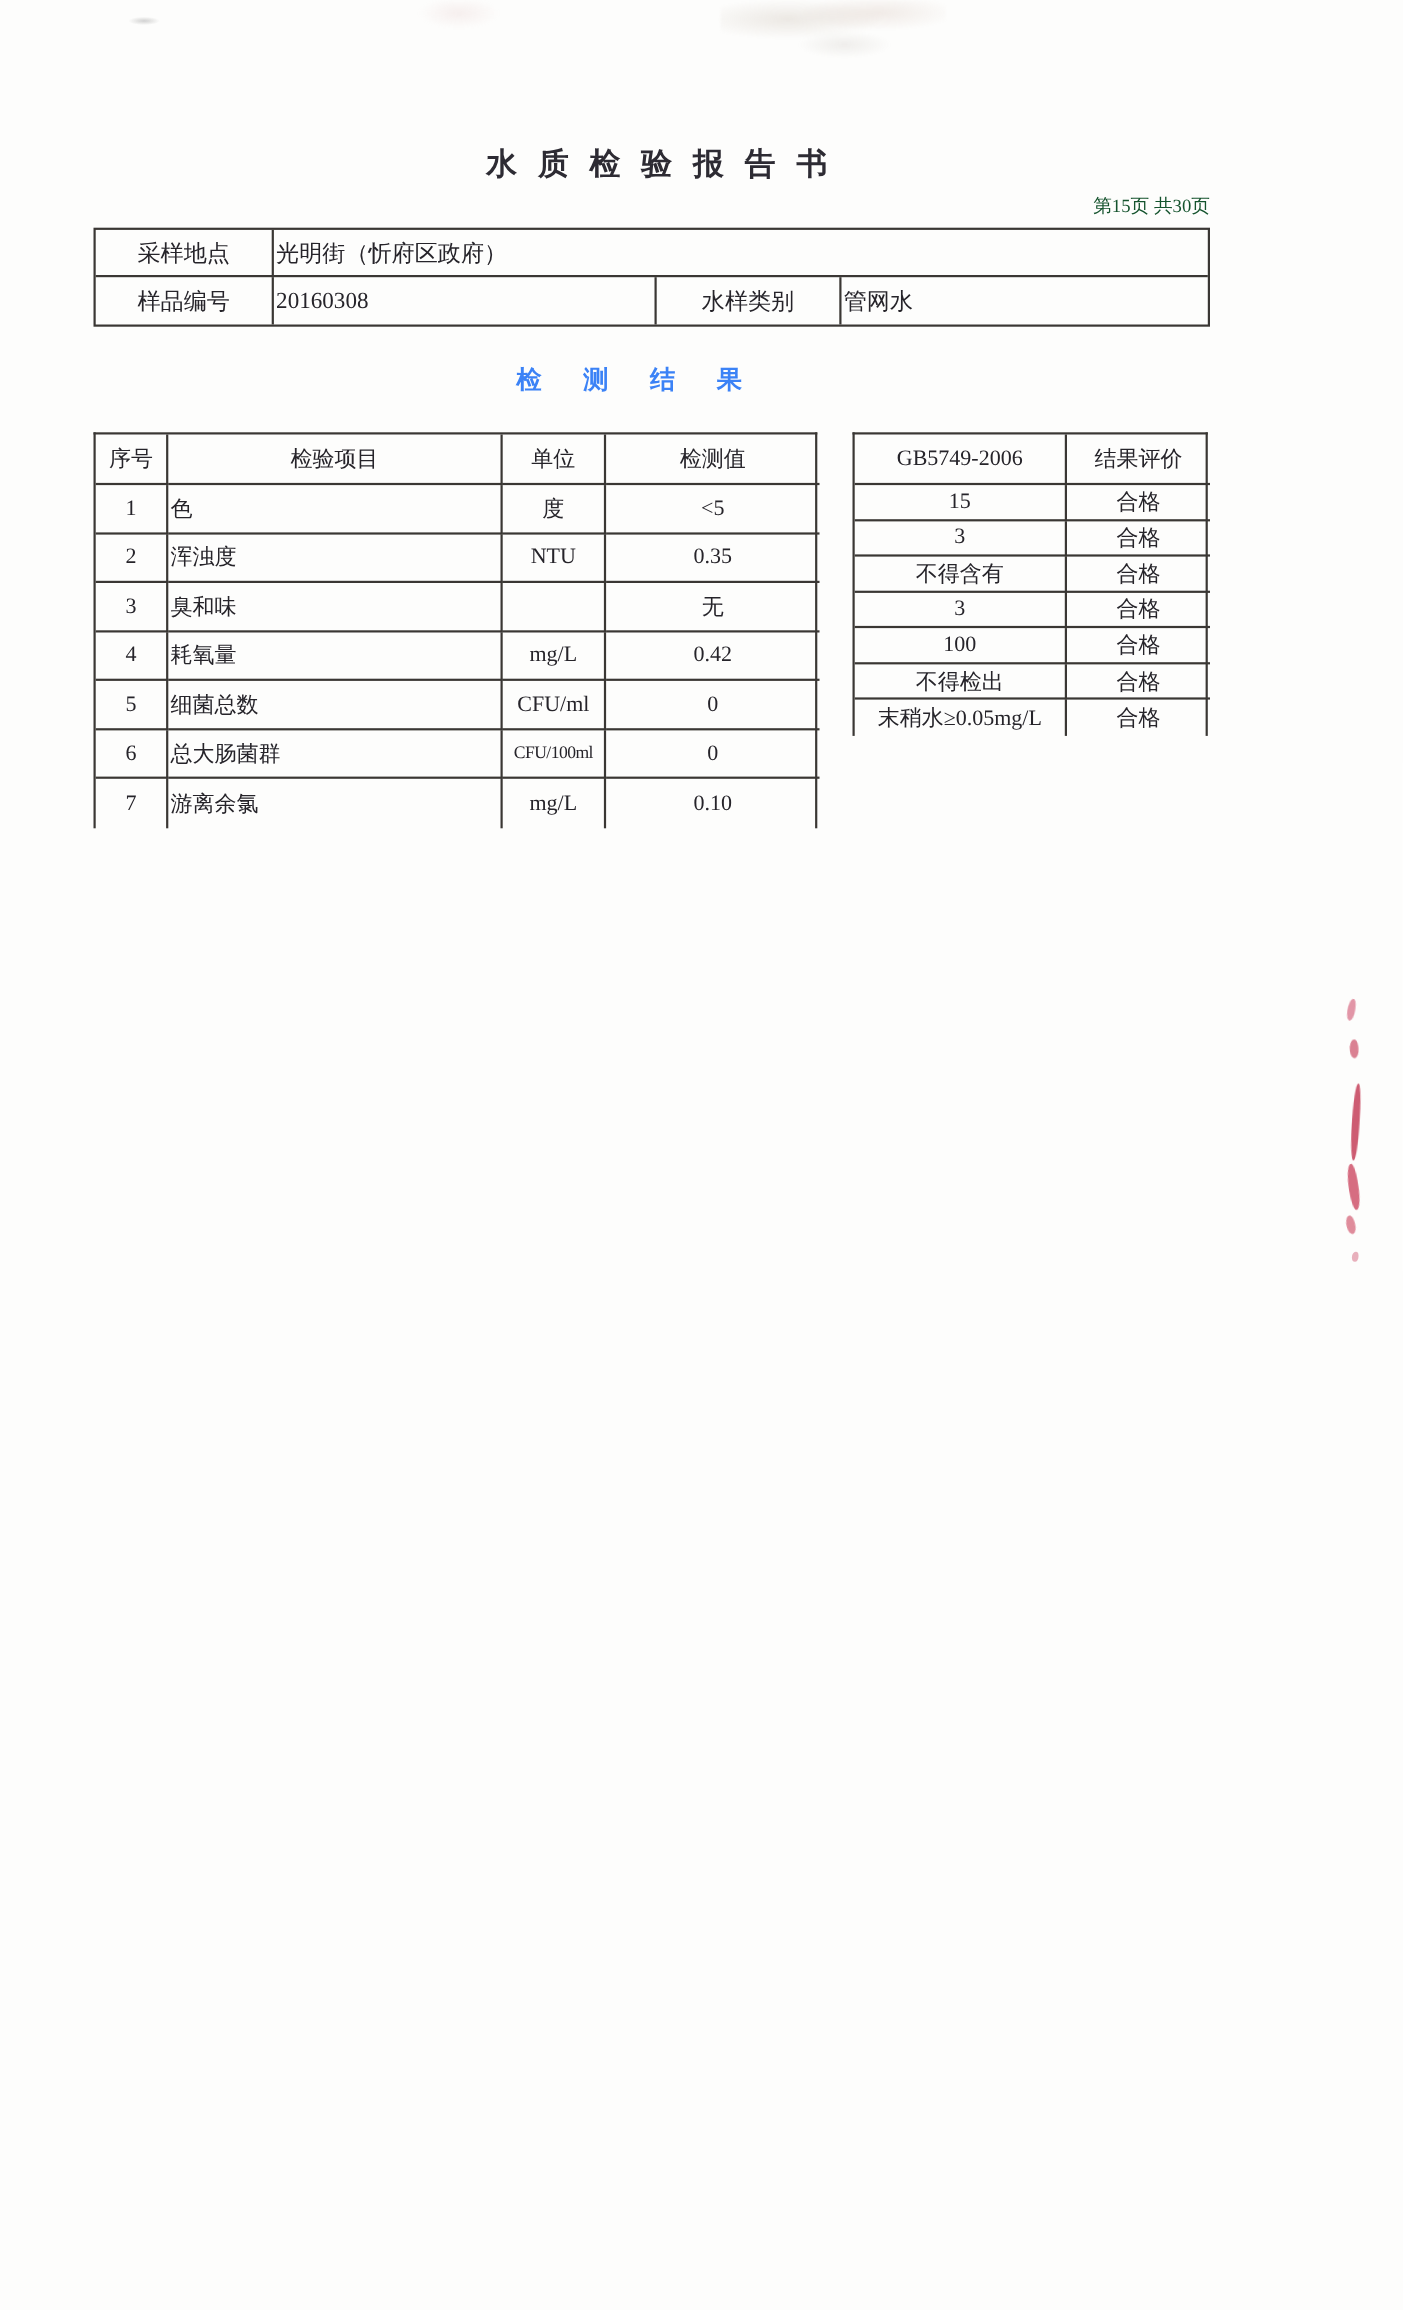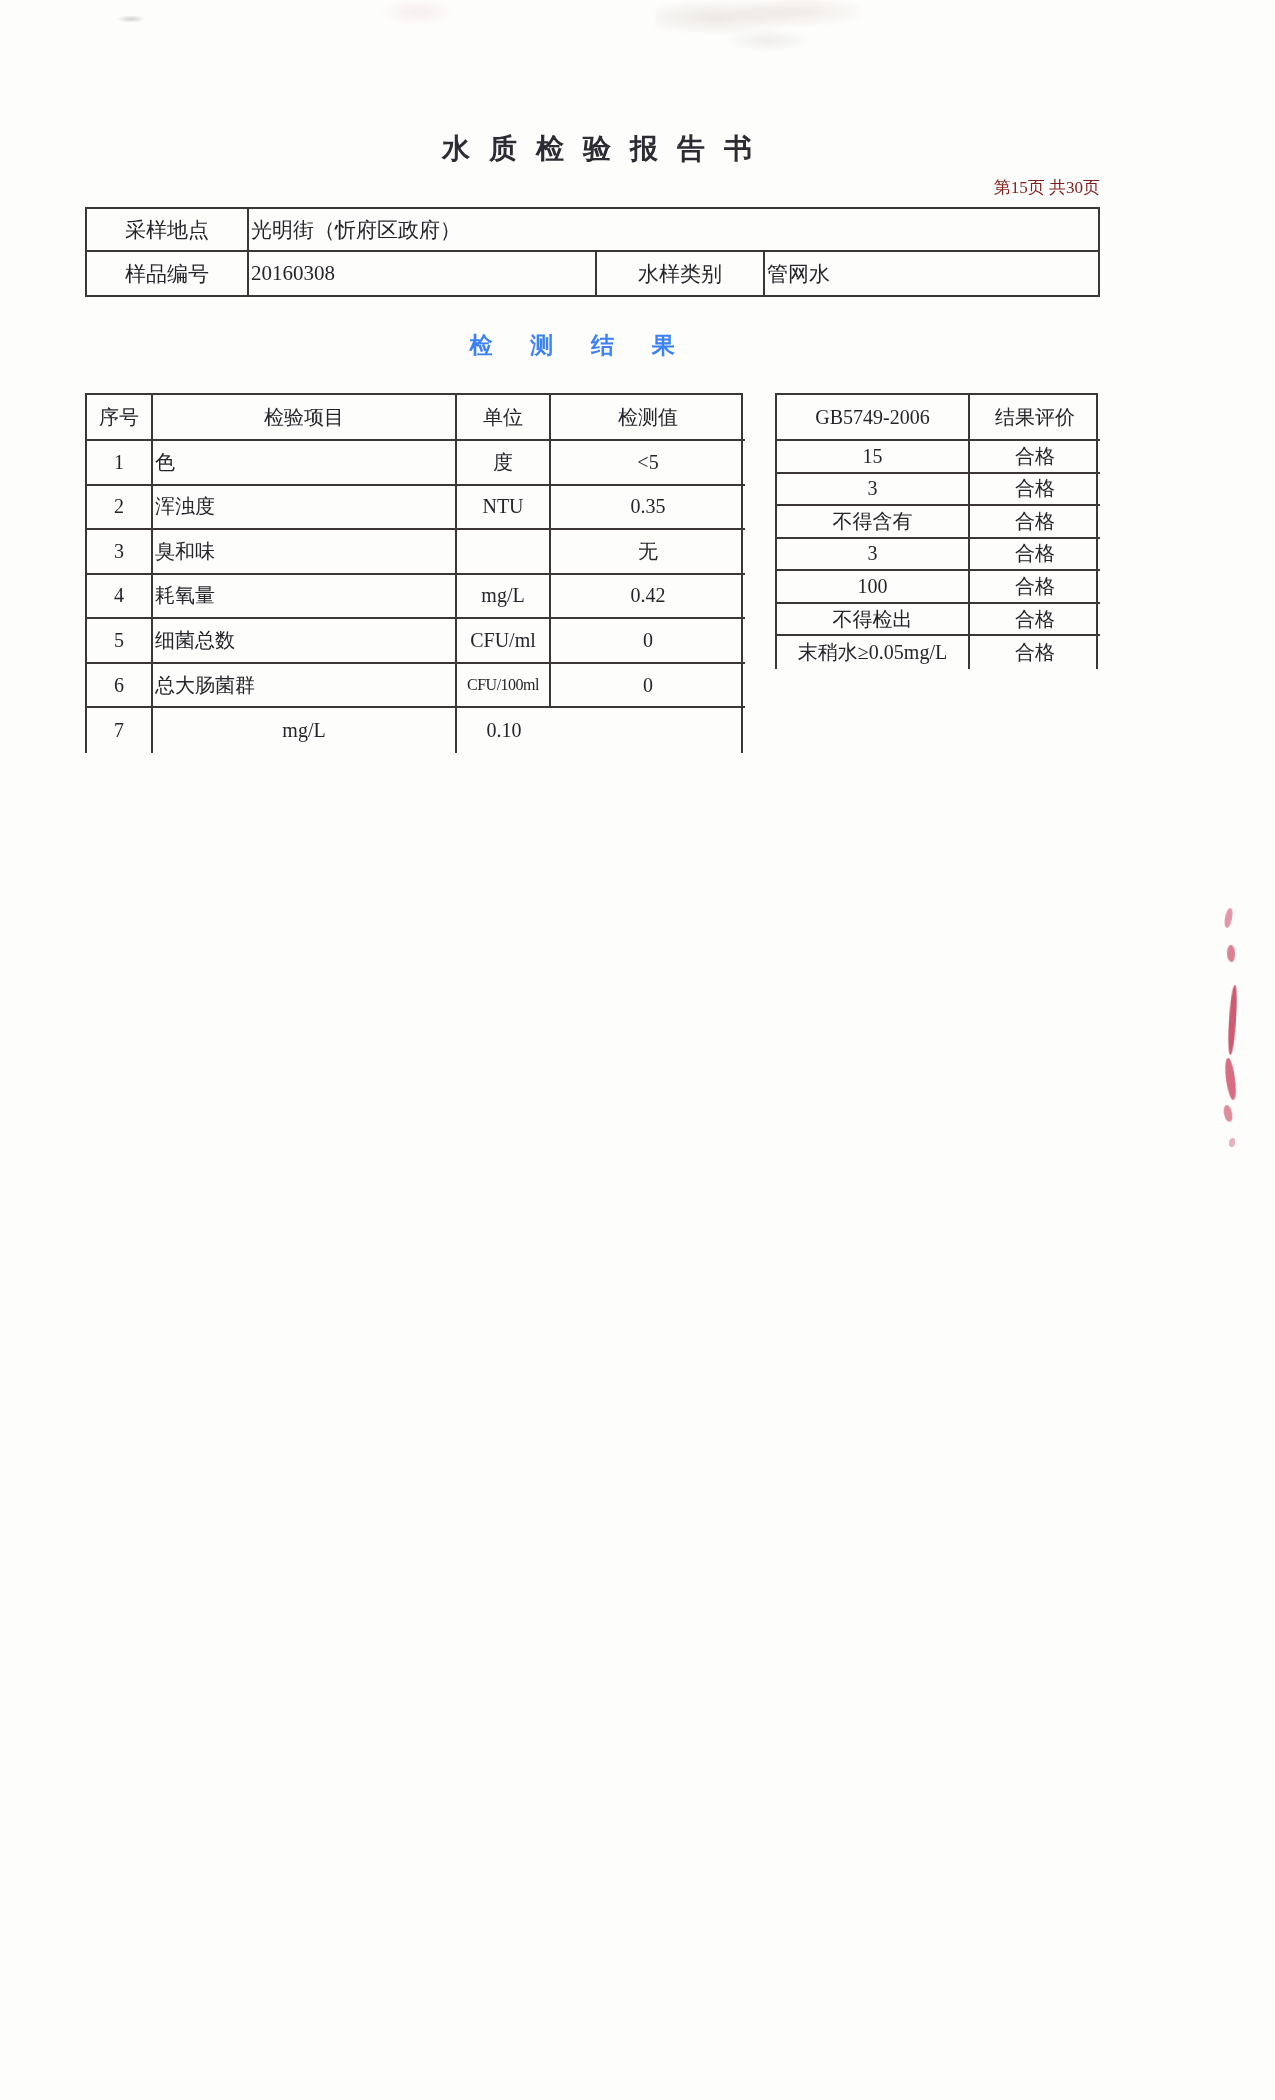--- a/index.html
+++ b/index.html
@@ -55,21 +55,21 @@
     text-align: center;
     font-size: 28px;
     font-weight: 600;
     letter-spacing: 6px;
     color: #2d2b33;
   }
   .page-indicator {
     position: absolute;
     top: 176px; right: 175px;
     font-size: 17px;
-    color: #7f1d1d;
+    color: #14532d;
   }
   .section-heading {
     position: absolute;
     left: 85px; top: 330px; width: 990px;
     text-align: center;
     font-size: 23px;
     font-weight: 600;
     letter-spacing: 16px;
     color: #3b82f6;
   }
@@ -192,20 +192,21 @@
     <div class="cell left br bb">细菌总数</div>
     <div class="cell center br bb">CFU/ml</div>
     <div class="cell center bb">0</div>
 
     <div class="cell center br bb">6</div>
     <div class="cell left br bb">总大肠菌群</div>
     <div class="cell center small br bb">CFU/100ml</div>
     <div class="cell center bb">0</div>
 
     <div class="cell center br">7</div>
+    <div class="cell left br">游离余氯</div>
     <div class="cell center br">mg/L</div>
     <div class="cell center">0.10</div>
   </div>
 
   <div class="results-right">
     <div class="cell center hdr br bb">GB5749-2006</div>
     <div class="cell center hdr bb">结果评价</div>
 
     <div class="cell center br bb">15</div>
     <div class="cell center bb">合格</div>

